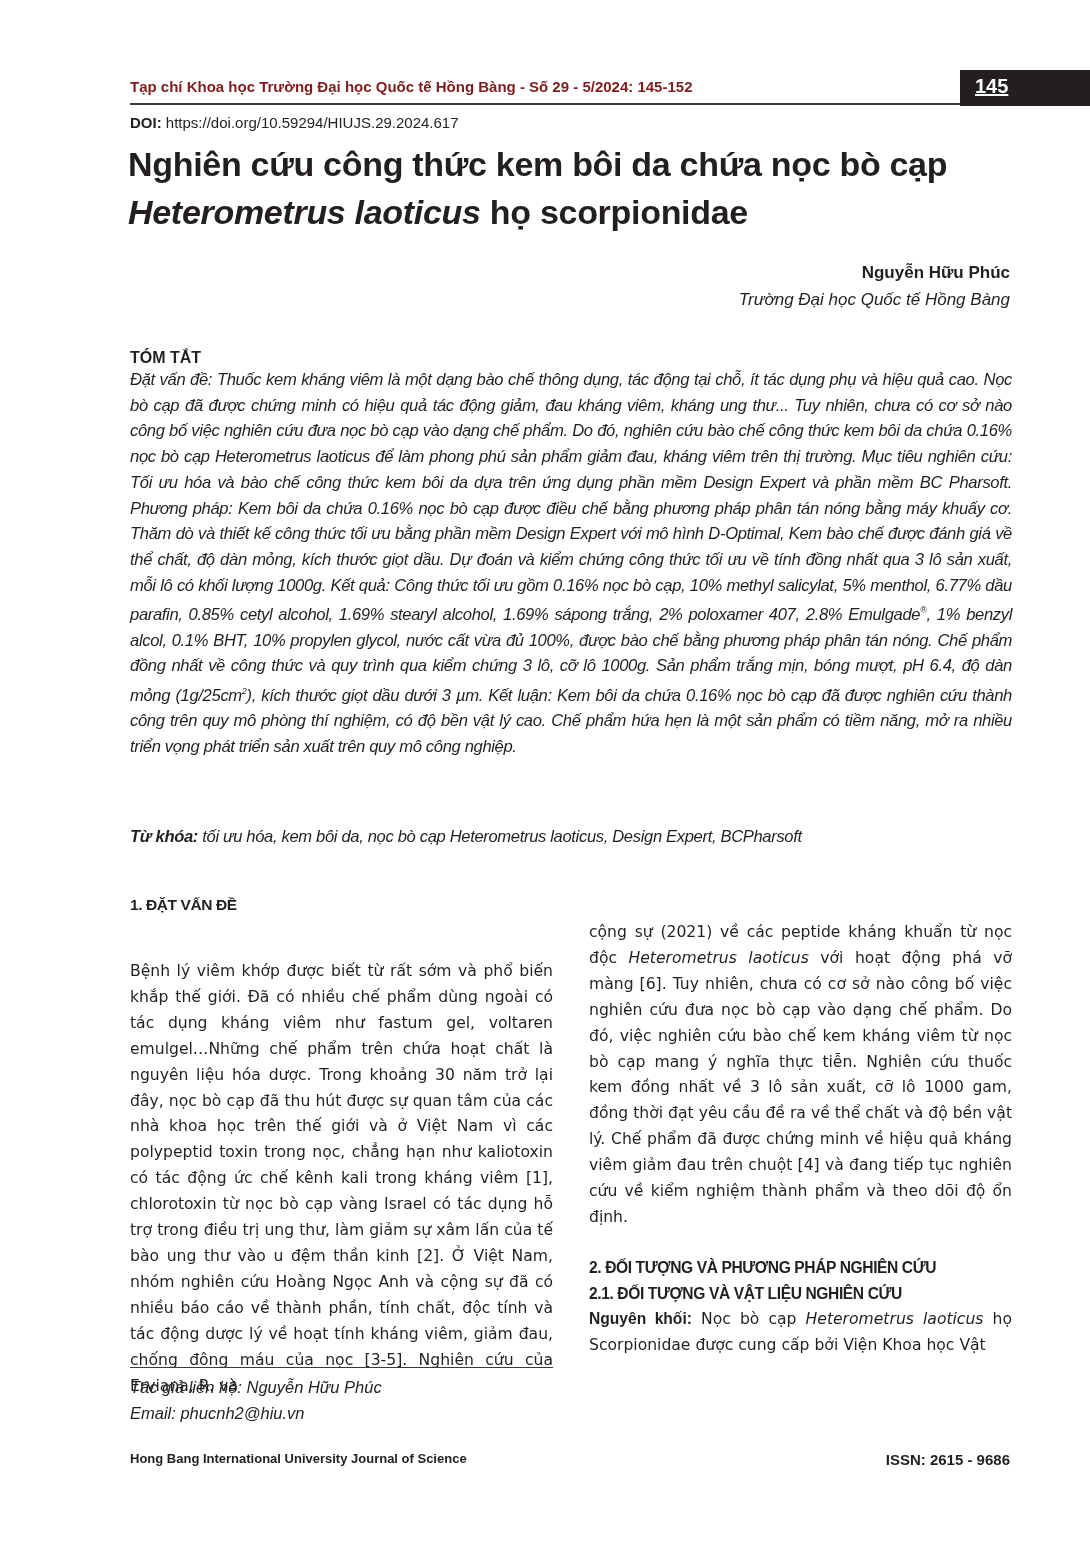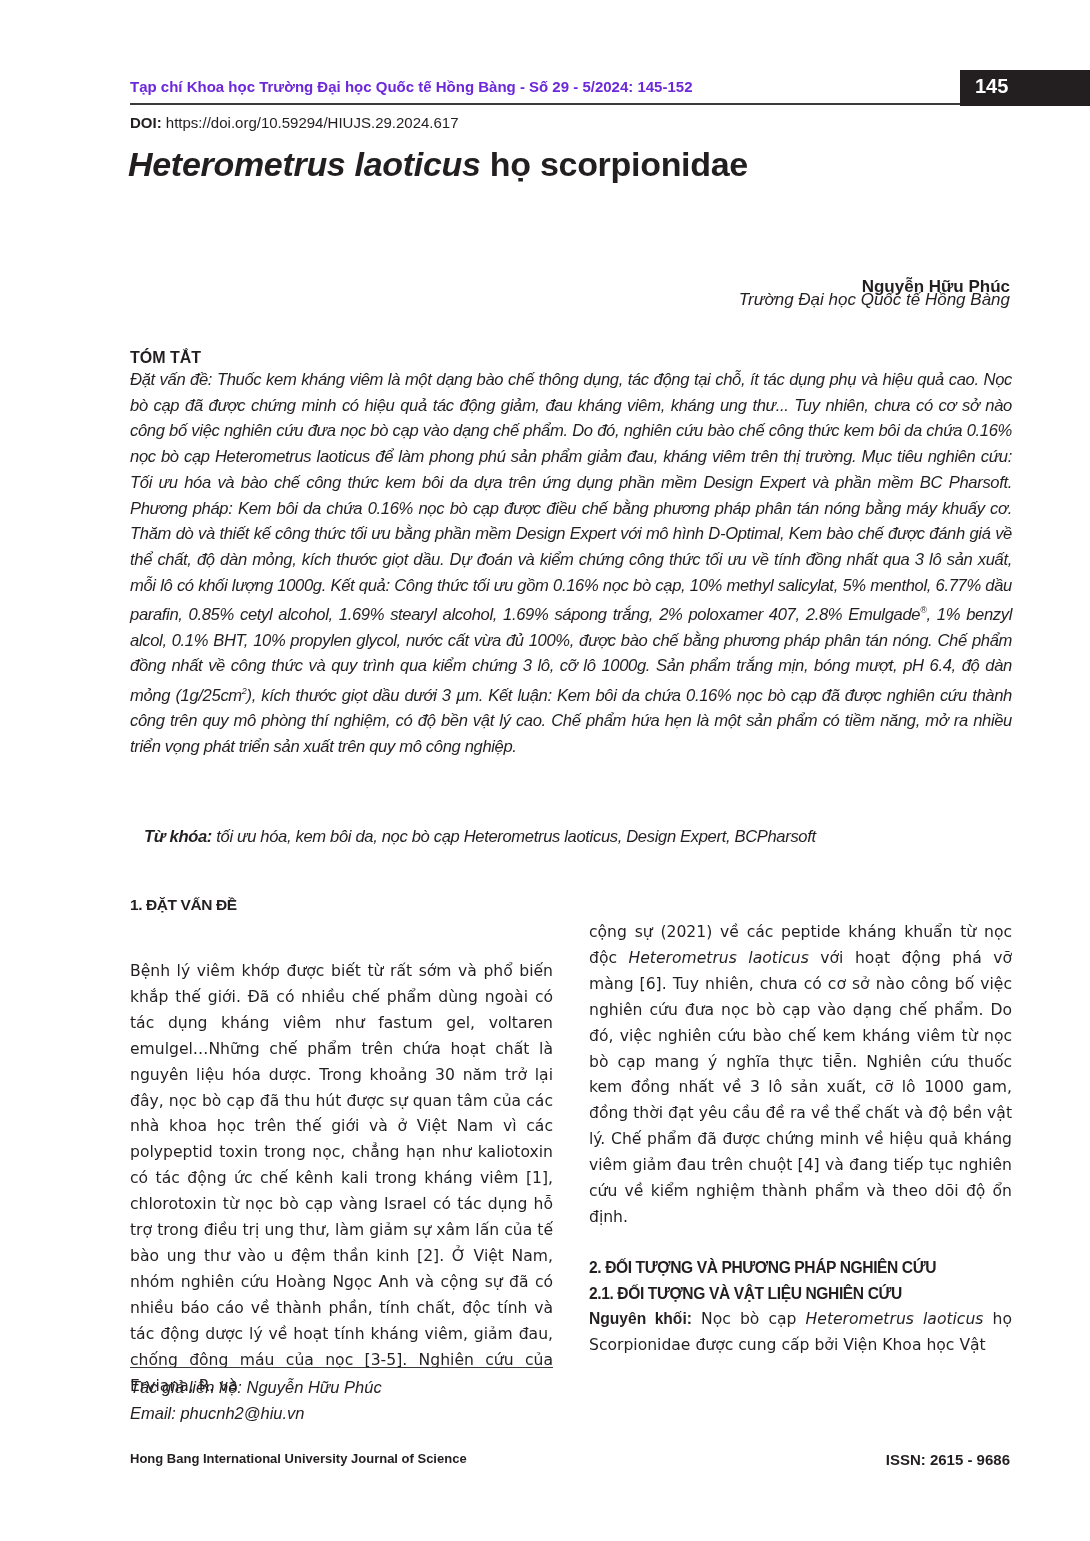--- a/index.html
+++ b/index.html
@@ -1,39 +1,39 @@
 <!DOCTYPE html>
 <html><head>
 <meta charset="utf-8">
 <style>
   html, body { margin: 0; padding: 0; background: #ffffff; }
   body { width: 1090px; height: 1541px; position: relative; overflow: hidden;
          font-family: "Liberation Sans", sans-serif; color: #231f20; }
   .abs { position: absolute; }
 
-  .journal-header { left: 130px; top: 78px; font-size: 15px; font-weight: bold; color: #6d28d9; }
+  .journal-header { left: 130px; top: 78px; font-size: 15px; font-weight: bold; color: #7f1d1d; }
   .header-rule { left: 130px; top: 103px; width: 830px; height: 2px; background: #3a3a3a; }
   .page-box { left: 960px; top: 70px; width: 130px; height: 36px; background: #231f20; }
-  .page-num { left: 975px; top: 75px; font-size: 20px; font-weight: bold; color: #ffffff; }
+  .page-num { left: 975px; top: 75px; font-size: 20px; font-weight: bold; color: #ffffff; text-decoration: underline; }
 
   .doi { left: 130px; top: 114px; font-size: 15px; }
   .doi b { font-weight: bold; }
 
   .title { left: 128px; top: 140px; width: 900px; font-size: 34px; font-weight: bold; line-height: 48px; letter-spacing: -0.3px; }
   .title i { font-style: italic; }
 
-  .author { right: 80px; top: 263px; font-size: 17px; font-weight: bold; text-align: right; margin-top: 14px; }
+  .author { right: 80px; top: 263px; font-size: 17px; font-weight: bold; text-align: right; }
   .affil { right: 80px; top: 290px; font-size: 17px; font-style: italic; text-align: right; }
 
   .abstract-head { left: 130px; top: 341px; font-size: 16px; font-weight: bold; margin-top: 8px; }
   .abstract { left: 130px; top: 367px; width: 882px; font-size: 16.6px; font-style: italic; line-height: 25.7px; text-align: justify; letter-spacing: -0.35px; }
   .abstract sup { font-size: 9px; }
 
   .keywords { left: 130px; top: 827px; width: 882px; font-size: 16.6px; font-style: italic; letter-spacing: -0.35px; }
-  .keywords b { font-weight: bold; margin-left: 14px; }
+  .keywords b { font-weight: bold; }
 
   .sec1-head { left: 130px; top: 896px; font-size: 15.5px; font-weight: bold; letter-spacing: -0.4px; }
 
   .col { font-size: 17.2px; line-height: 25.9px; text-align: justify; font-family: "DejaVu Sans", sans-serif; font-size: 15.6px; }
   .col-left { left: 130px; top: 920px; width: 423px; margin-top: 39px; }
   .col-right { left: 589px; top: 920px; width: 423px; }
   .col i { font-style: italic; }
 
   .footnote-rule { left: 130px; top: 1367px; width: 423px; height: 1px; background: #3a3a3a; }
   .footnote { left: 130px; top: 1374px; font-size: 16.5px; font-style: italic; line-height: 26px; }
@@ -49,20 +49,21 @@
 <body>
 
 <div class="abs journal-header">Tạp chí Khoa học Trường Đại học Quốc tế Hồng Bàng - Số 29 - 5/2024: 145-152</div>
 <div class="abs header-rule"></div>
 <div class="abs page-box"></div>
 <div class="abs page-num">145</div>
 
 <div class="abs doi"><b>DOI:</b><span> https://doi.org/10.59294/HIUJS.29.2024.617</span></div>
 
 <div class="abs title">
+  <div>Nghiên cứu công thức kem bôi da chứa nọc bò cạp</div>
   <div><i>Heterometrus laoticus</i><span> họ scorpionidae</span></div>
 </div>
 
 <div class="abs author">Nguyễn Hữu Phúc</div>
 <div class="abs affil">Trường Đại học Quốc tế Hồng Bàng</div>
 
 <div class="abs abstract-head">TÓM TẮT</div>
 <div class="abs abstract"><span>Đặt vấn đề: Thuốc kem kháng viêm là một dạng bào chế thông dụng, tác động tại chỗ, ít tác dụng phụ và hiệu quả cao. Nọc bò cạp đã được chứng minh có hiệu quả tác động giảm, đau kháng viêm, kháng ung thư... Tuy nhiên, chưa có cơ sở nào công bố việc nghiên cứu đưa nọc bò cạp vào dạng chế phẩm. Do đó, nghiên cứu bào chế công thức kem bôi da chứa 0.16% nọc bò cạp Heterometrus laoticus để làm phong phú sản phẩm giảm đau, kháng viêm trên thị trường. Mục tiêu nghiên cứu: Tối ưu hóa và bào chế công thức kem bôi da dựa trên ứng dụng phần mềm Design Expert và phần mềm BC Pharsoft. Phương pháp: Kem bôi da chứa 0.16% nọc bò cạp được điều chế bằng phương pháp phân tán nóng bằng máy khuấy cơ. Thăm dò và thiết kế công thức tối ưu bằng phần mềm Design Expert với mô hình D-Optimal, Kem bào chế được đánh giá về thể chất, độ dàn mỏng, kích thước giọt dầu. Dự đoán và kiểm chứng công thức tối ưu về tính đồng nhất qua 3 lô sản xuất, mỗi lô có khối lượng 1000g. Kết quả: Công thức tối ưu gồm 0.16% nọc bò cạp, 10% methyl salicylat, 5% menthol, 6.77% dầu parafin, 0.85% cetyl alcohol, 1.69% stearyl alcohol, 1.69% sápong trắng, 2% poloxamer 407, 2.8% Emulgade</span><sup>®</sup><span>, 1% benzyl alcol, 0.1% BHT, 10% propylen glycol, nước cất vừa đủ 100%, được bào chế bằng phương pháp phân tán nóng. Chế phẩm đồng nhất về công thức và quy trình qua kiểm chứng 3 lô, cỡ lô 1000g. Sản phẩm trắng mịn, bóng mượt, pH 6.4, độ dàn mỏng (1g/25cm</span><sup>2</sup><span>), kích thước giọt dầu dưới 3 µm. Kết luận: Kem bôi da chứa 0.16% nọc bò cạp đã được nghiên cứu thành công trên quy mô phòng thí nghiệm, có độ bền vật lý cao. Chế phẩm hứa hẹn là một sản phẩm có tiềm năng, mở ra nhiều triển vọng phát triển sản xuất trên quy mô công nghiệp.</span></div>
 
 <div class="abs keywords"><b>Từ khóa:</b><span> tối ưu hóa, kem bôi da, nọc bò cạp Heterometrus laoticus, Design Expert, BCPharsoft</span></div>

